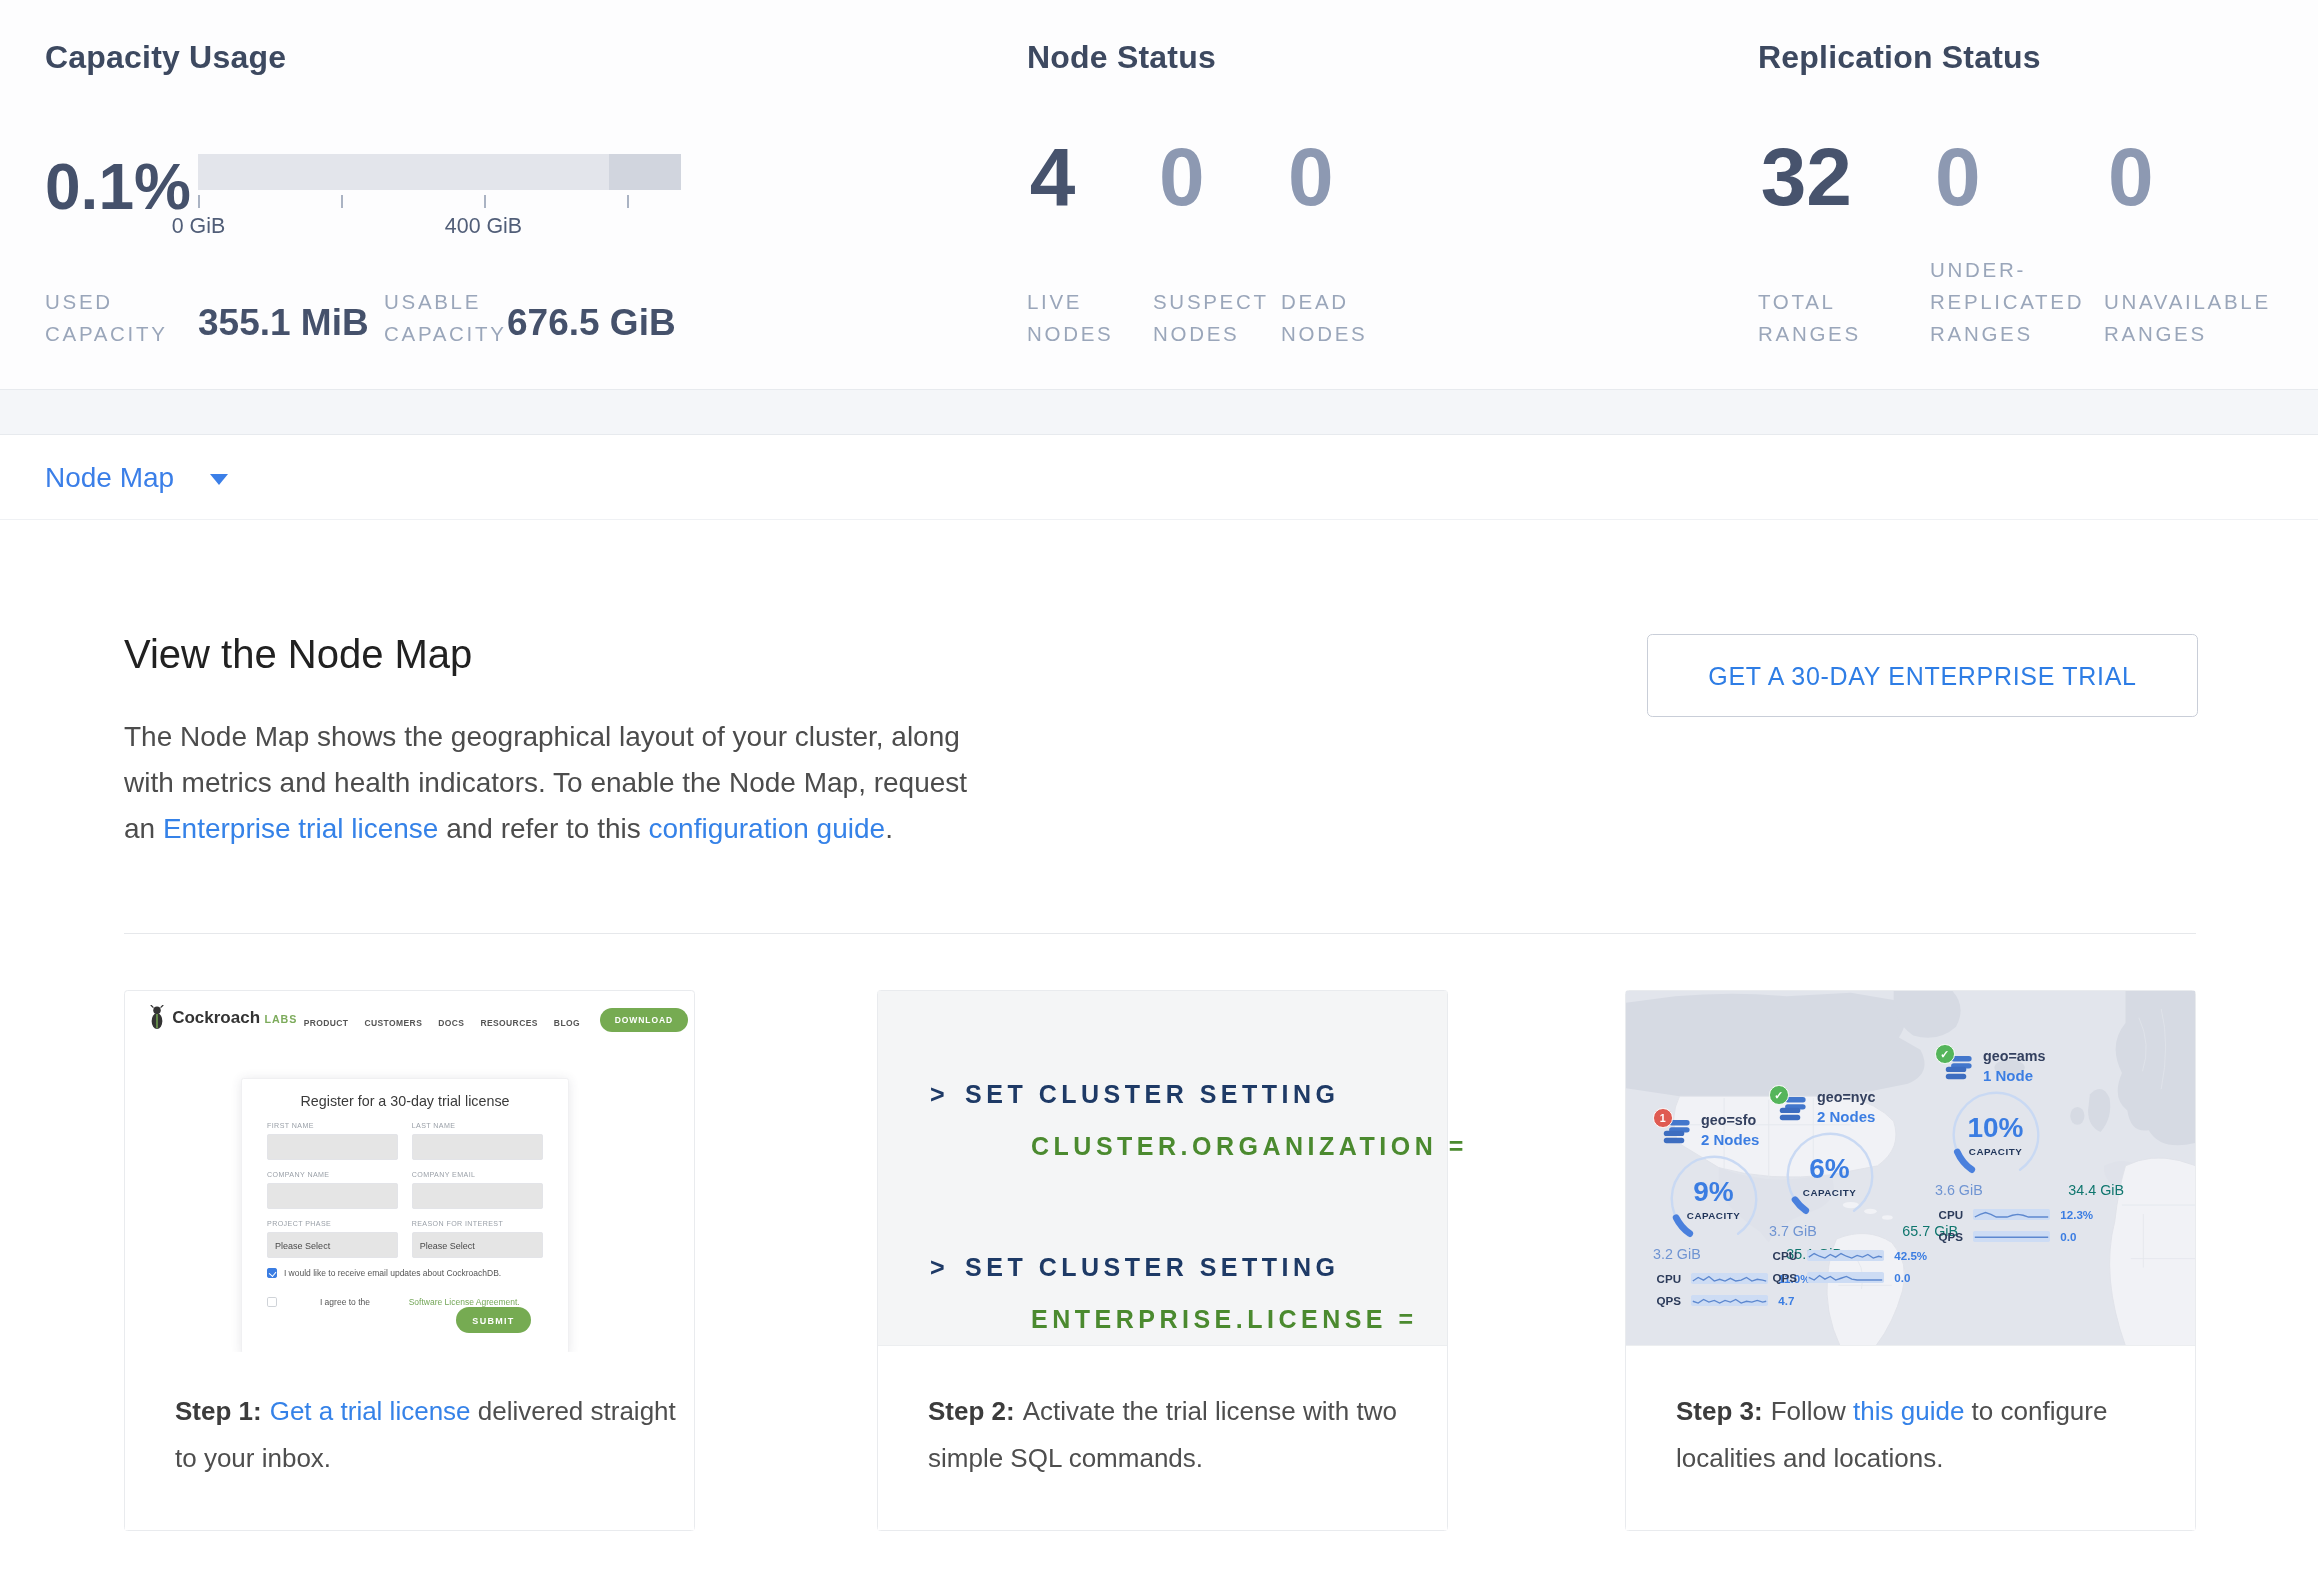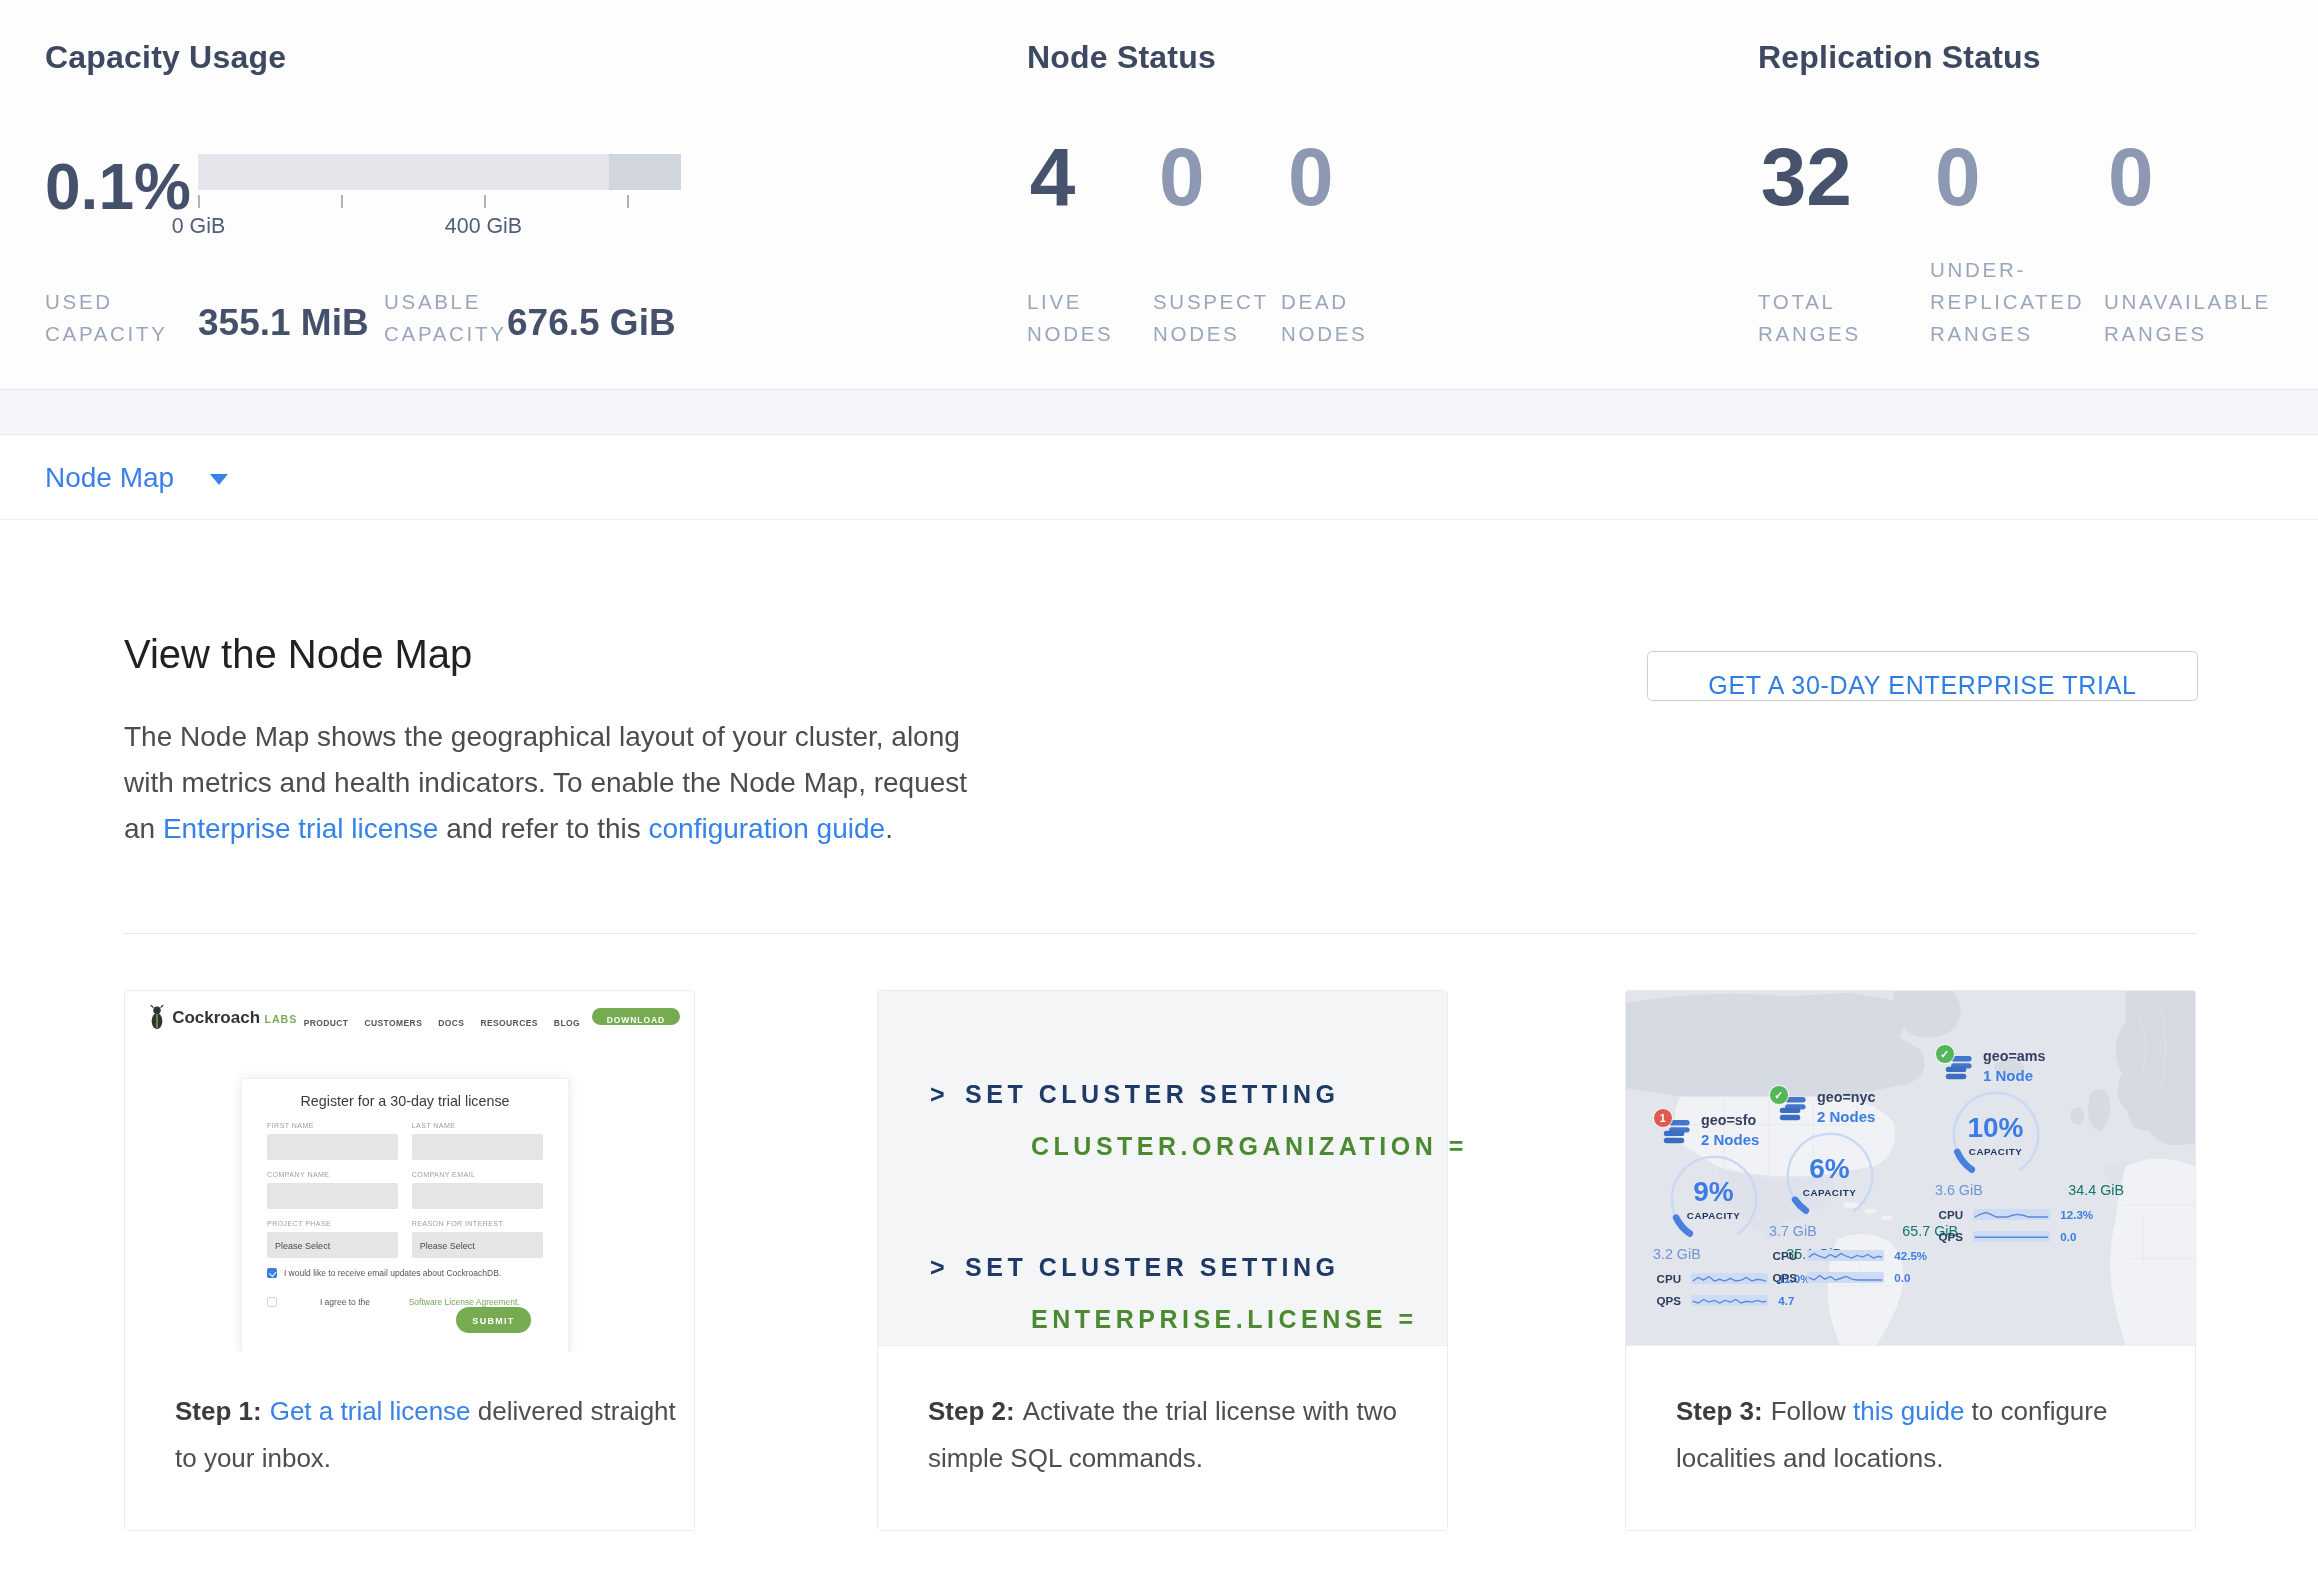--- a/index.html
+++ b/index.html
@@ -26,36 +26,36 @@
   .band { height:45px; background:#f4f6f9; border-bottom:0.9px solid #e7eaee; }
   .nodebar { position:relative; height:85px; background:#fff; border-bottom:0.9px solid #eff1f4; }
   .nodemap-link { position:absolute; left:45px; top:0; height:85px; line-height:85px; font-size:28px; color:#3b7fe8; cursor:pointer; }
   .caret-down { display:inline-block; width:0; height:0; border-left:9.8px solid transparent; border-right:9.8px solid transparent; border-top:11.6px solid #3b7fe8; margin-left:28.5px; vertical-align:middle; }
 
   
   .main { position:relative; height:1065px; background:#fff; }
   .intro-heading { position:absolute; left:124px; top:112px; font-size:40px; font-weight:500; color:#212121; }
   .intro-para { position:absolute; left:124px; top:194px; width:845px; font-size:28px; line-height:46px; color:#4c4c4c; }
   .intro-para a, .blue-link { color:#3582e8; text-decoration:none; cursor:pointer; }
-  .trial-btn { position:absolute; left:1647px; top:131px; width:551px; height:50px; background:#fff; border:0.9px solid #c9ced8; border-radius:5.3px; color:#2e7de5; font-size:25px; font-weight:500; letter-spacing:0.7px; text-align:center; line-height:66px; cursor:pointer; font-family:"Liberation Sans", sans-serif; }
+  .trial-btn { position:absolute; left:1647px; top:114px; width:551px; height:83px; background:#fff; border:0.9px solid #c9ced8; border-radius:5.3px; color:#2e7de5; font-size:25px; font-weight:500; letter-spacing:0.7px; text-align:center; line-height:66px; cursor:pointer; font-family:"Liberation Sans", sans-serif; }
   .divider { position:absolute; left:124px; top:413px; width:2072px; height:0.9px; background:#e6e8eb; }
 
   
   .card { position:absolute; top:470px; width:571px; height:541px; background:#fff; border:0.9px solid #e9ebee; border-radius:3.6px; }
   #card1 { left:124px; } #card2 { left:877px; } #card3 { left:1625px; }
   .card-caption { position:absolute; left:0; right:0; bottom:0; height:178px; padding:36px 12.5px 0 50px; font-size:26px; line-height:47px; color:#4e4e4e; background:#fff; }
   .caption-prefix { font-weight:700; color:#3c3c3c; margin-right:8px; }
 
   
   .mini-header { position:absolute; top:0; left:0; right:0; height:59px; }
   .mini-logo { position:absolute; left:23px; top:14.3px; display:flex; align-items:center; }
   .mini-logo-name { font-size:17px; font-weight:700; color:#333; margin-left:6.2px; }
   .mini-logo-suffix { font-size:10.7px; font-weight:700; color:#7cab5b; letter-spacing:0.9px; margin-left:4.5px; margin-top:2.7px; }
   .mini-nav { position:absolute; right:114px; top:27px; display:flex; gap:16px; font-size:8.5px; font-weight:700; color:#555; letter-spacing:0.4px; }
-  .mini-download { position:absolute; right:14px; top:17px; height:17px; line-height:25px; padding:0 15px; background:#76ab52; border-radius:12.5px; color:#fff; font-size:8.5px; font-weight:700; letter-spacing:0.9px; }
+  .mini-download { position:absolute; right:6px; top:17px; height:24px; line-height:25px; padding:0 15px; background:#76ab52; border-radius:12.5px; color:#fff; font-size:8.5px; font-weight:700; letter-spacing:0.9px; }
   .mini-form { position:absolute; left:116px; top:87px; width:328px; height:276px; background:#fff; border:0.9px solid #f0f0f2; border-radius:2.7px; box-shadow:0 1.8px 10.7px rgba(60,60,80,.12); }
   .mini-form-title { position:absolute; top:14.3px; left:0; right:0; text-align:center; font-size:14.3px; font-weight:500; color:#3a3a3a; }
   .mini-grid { position:absolute; left:25px; right:25px; top:43px; display:grid; grid-template-columns:1fr 1fr; column-gap:13.4px; row-gap:11.6px; }
   .mini-field-label { font-size:7.1px; color:#9aa0a8; letter-spacing:0.4px; margin-bottom:3.6px; }
   .mini-box { height:26px; border:0.9px solid #e3e4e8; border-radius:1.8px; background:#e5e5e5; font-size:9px; color:#4a4a4a; line-height:26px; padding-left:7.1px; }
   .mini-check-row { position:absolute; left:25px; display:flex; align-items:center; font-size:8.5px; color:#555; }
   .mini-cb { width:9.8px; height:9.8px; border:0.9px solid #cfd3d8; border-radius:1.8px; margin-right:7.1px; flex:none; position:relative; }
   .mini-cb.checked { background:#3b7de2; border-color:#3b7de2; }
   .mini-cb.checked::after { content:""; position:absolute; left:2.2px; top:0.9px; width:3.6px; height:5.3px; border:solid #fff; border-width:0 1.3px 1.3px 0; transform:rotate(40deg); }
   .mini-green-link { color:#74a658; margin-left:2.7px; }

